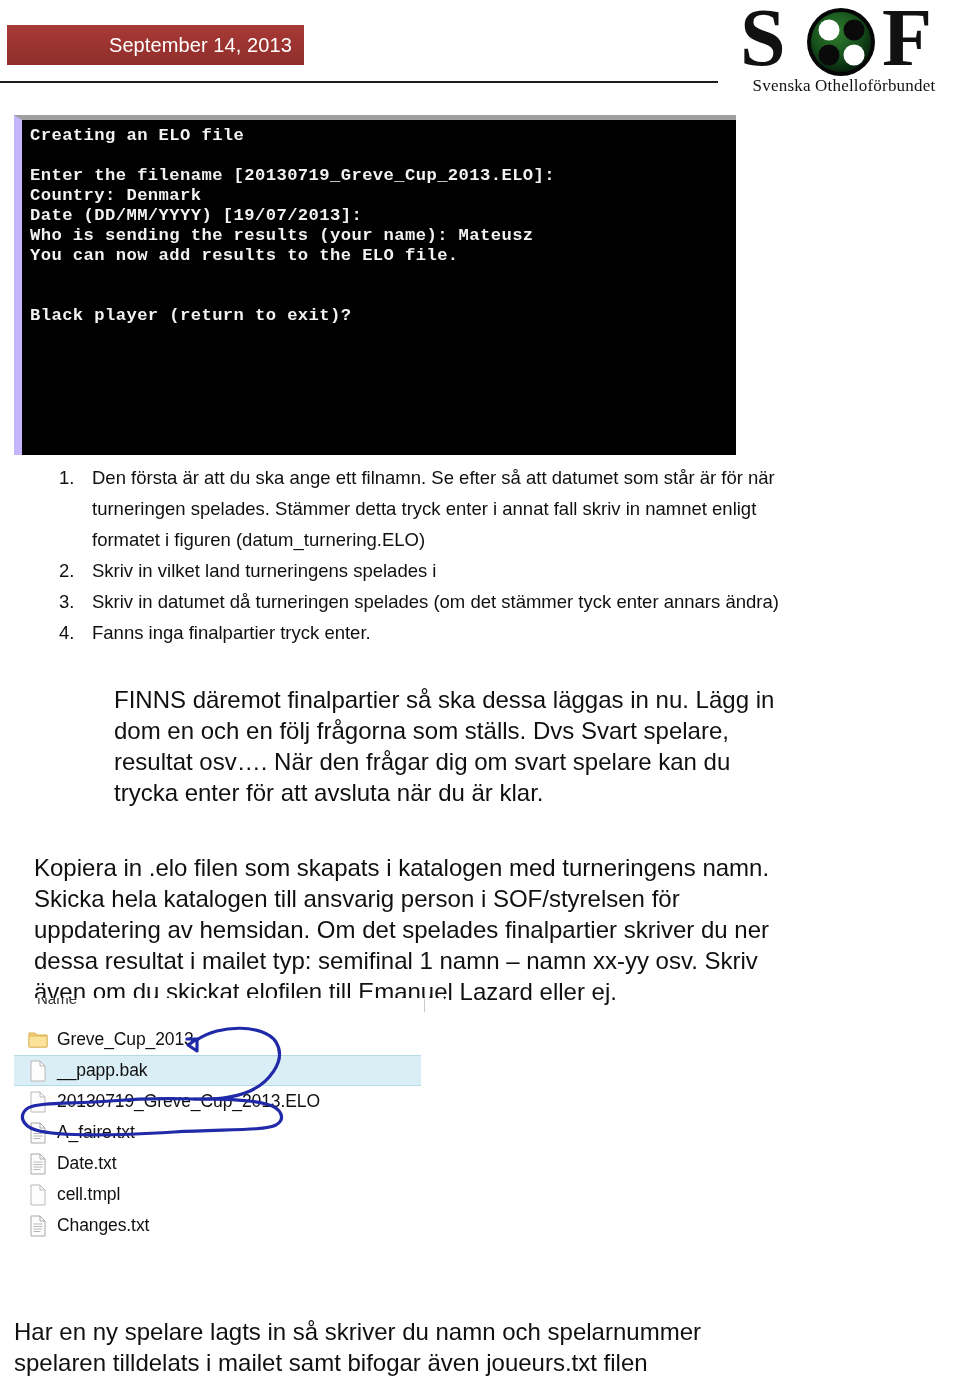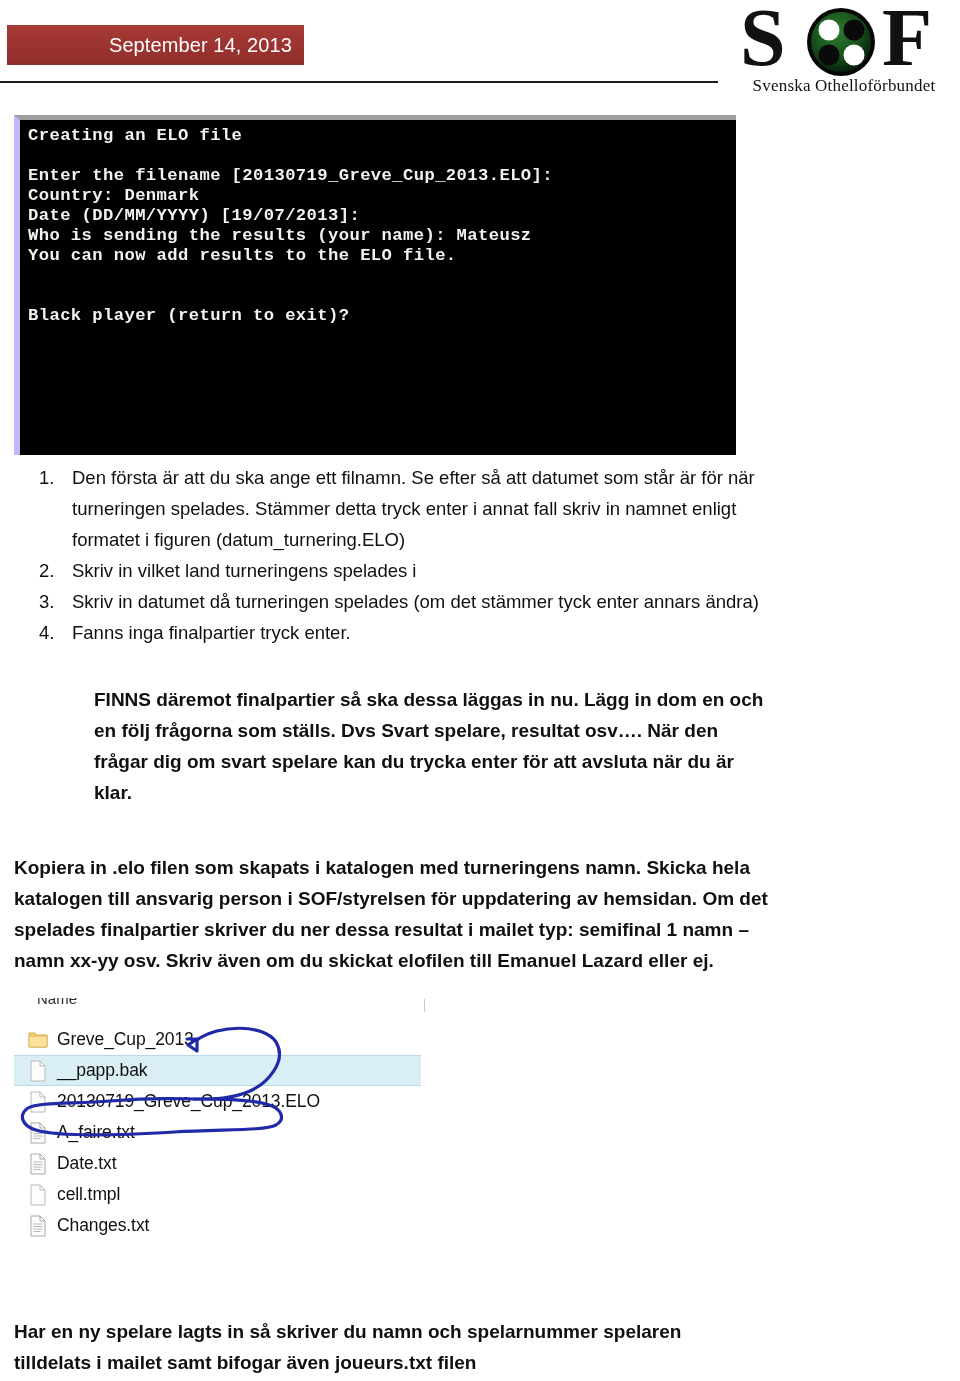--- a/index.html
+++ b/index.html
@@ -92,21 +92,21 @@
   }
 
   
   .terminal-wrap {
     position: absolute;
     left: 14px;
     top: 115px;
     width: 722px;
     height: 340px;
     background: #000000;
-    border-left: 6px solid #c4b5fd;
+    border-left: 8px solid #c4b5fd;
     border-top: 5px solid #9f9f9f;
     box-sizing: border-box;
   }
   .terminal-text {
     position: absolute;
     left: 8px;
     top: 6px;
     margin: 0;
     color: #f2f2f2;
     font-family: "Liberation Mono", "DejaVu Sans Mono", monospace;
@@ -116,20 +116,21 @@
     letter-spacing: 0.4px;
     white-space: pre;
   }
 
   
   .content {
     position: absolute;
     left: 0;
     top: 462px;
     width: 796px;
+    padding-left: 20px;
   }
   ol.steps {
     margin: 0;
     padding: 0 14px 0 72px;
     list-style: none;
     counter-reset: step;
   }
   ol.steps > li {
     counter-increment: step;
     position: relative;
@@ -141,24 +142,23 @@
   ol.steps > li::before {
     content: counter(step) ".";
     position: absolute;
     left: -33px;
     top: 0;
     width: 26px;
     text-align: left;
     font-size: 18.5px;
   }
   .para {
-    font-size: 19px;
+    font-size: 24px;
     line-height: 31px;
     margin: 0;
-    font-weight: bold;
   }
   .para-indent {
     padding: 0 20px 0 94px;
   }
   .para-full {
     padding: 0 14px 0 14px;
   }
   .gap-md { height: 36px; }
   .gap-lg { height: 44px; }
 

